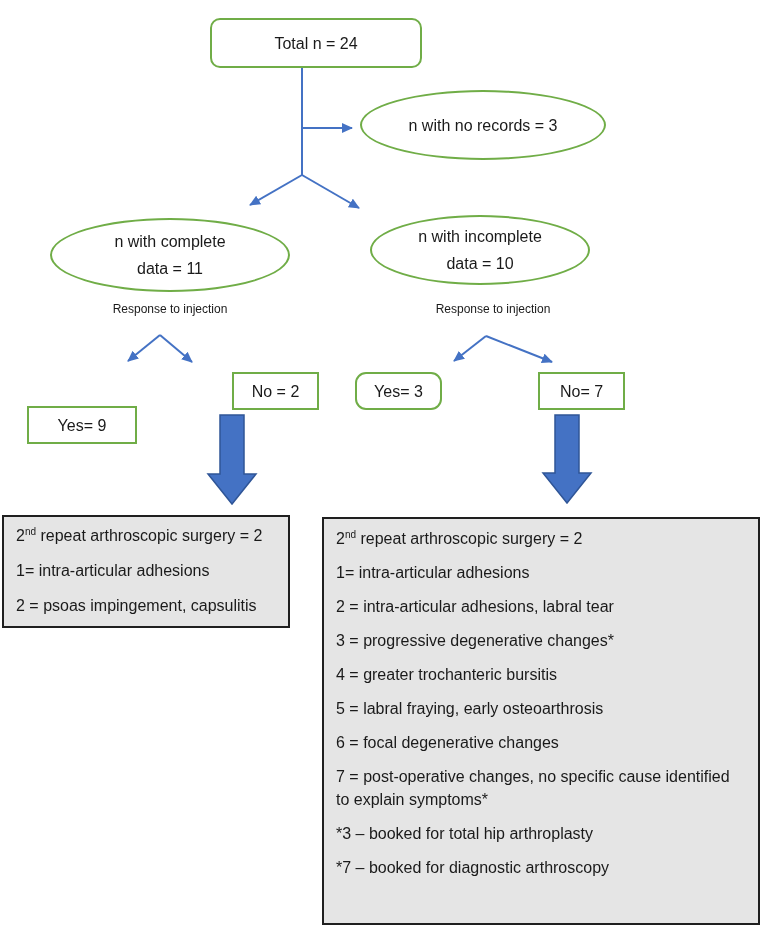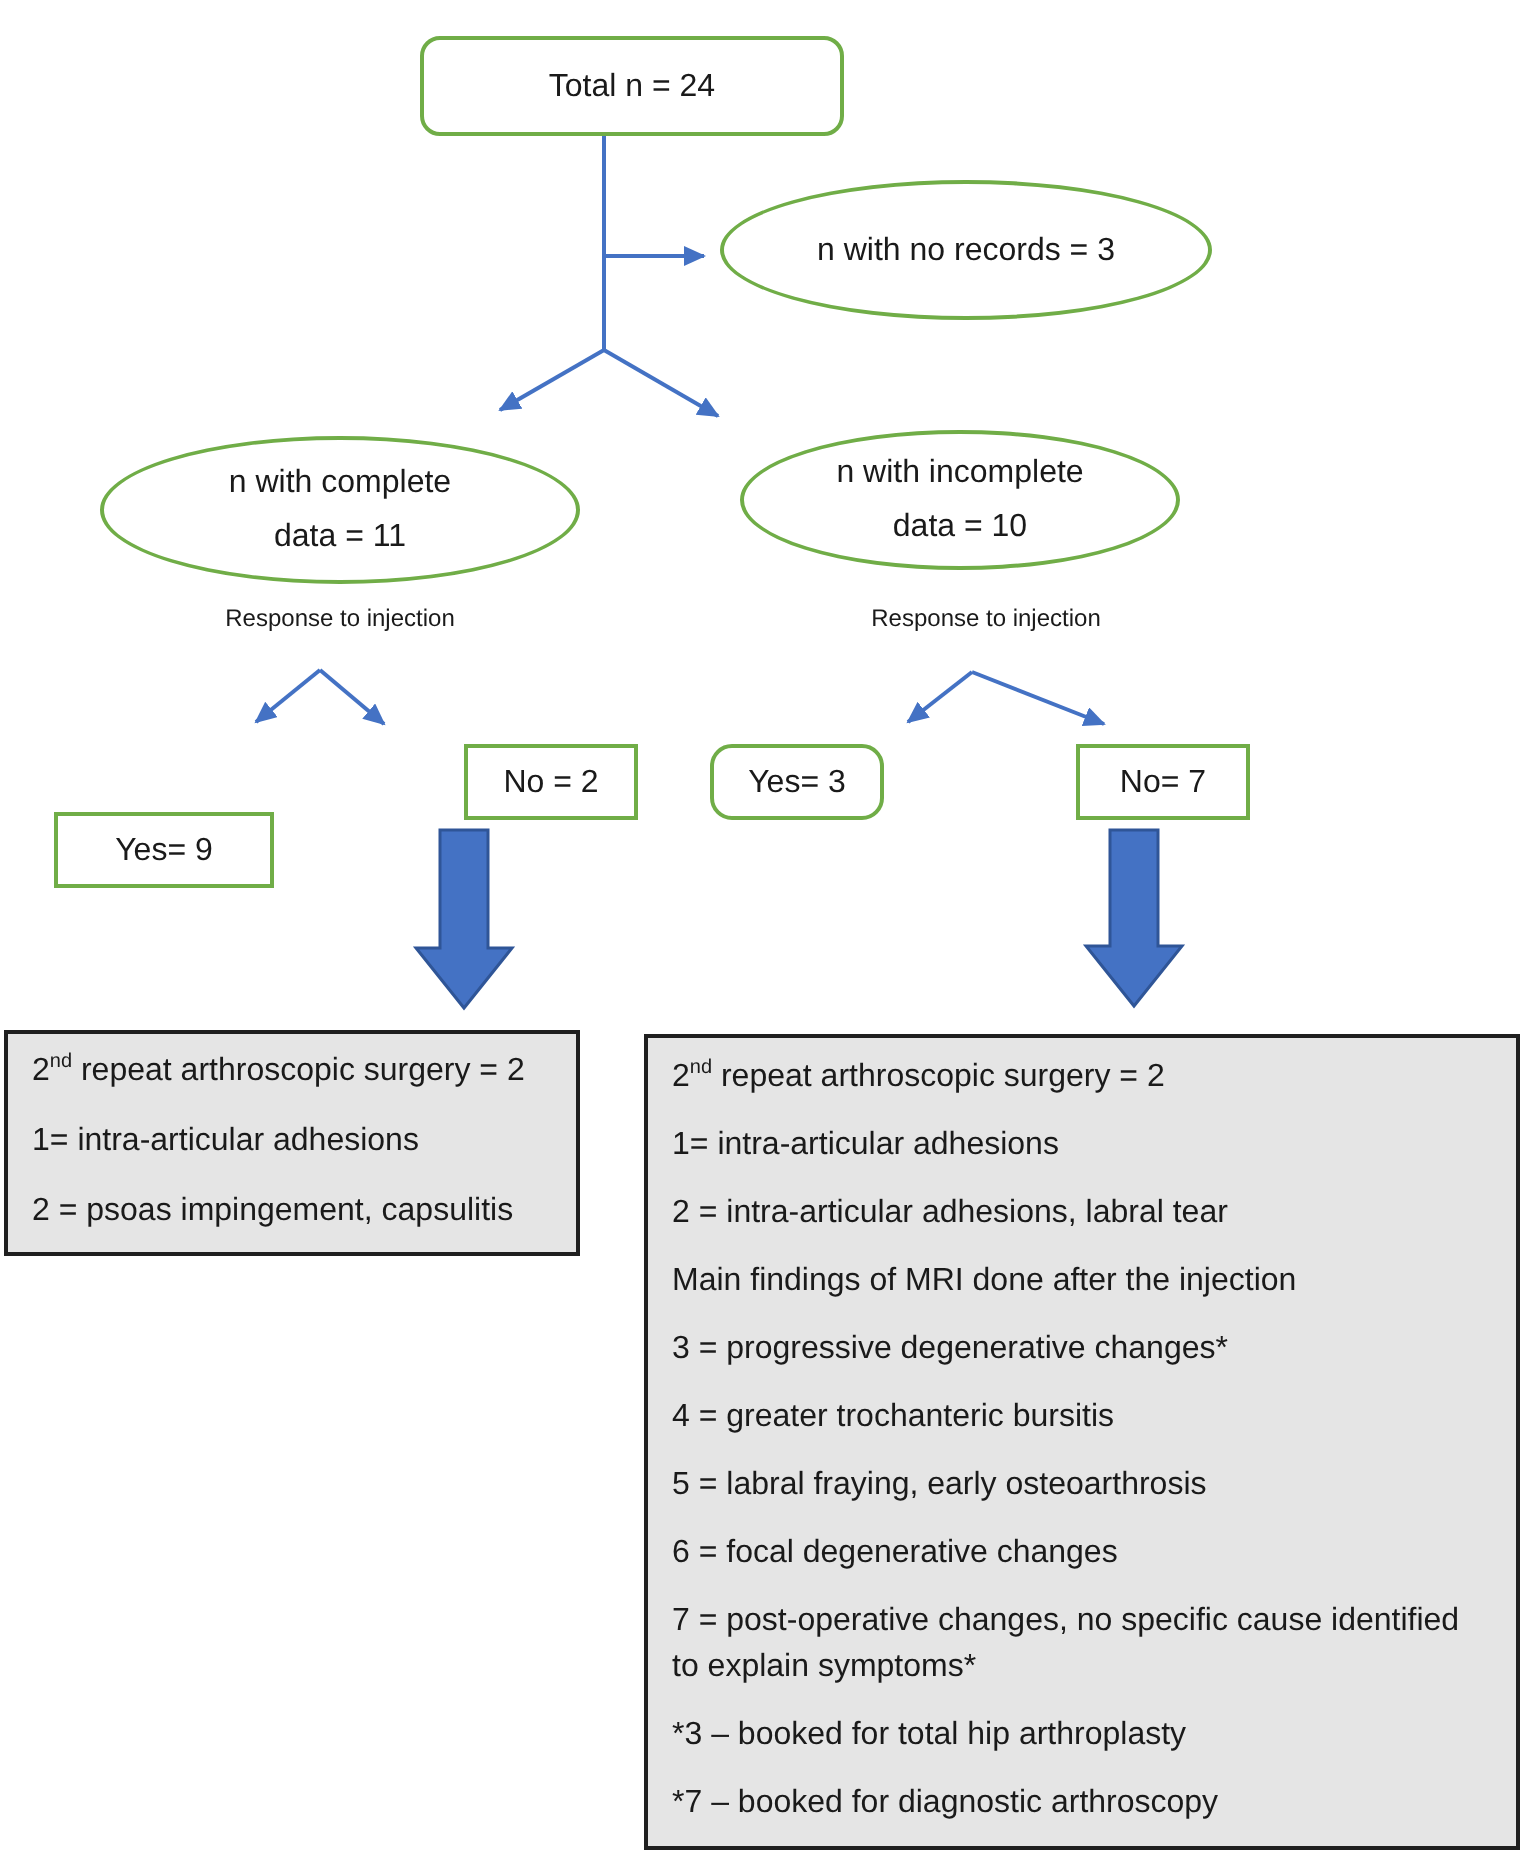--- a/index.html
+++ b/index.html
@@ -107,21 +107,20 @@
   <div class="detail-box" id="left-detail">
     <p><span>2</span><sup>nd</sup><span> repeat arthroscopic surgery = 2</span></p>
     <p>1= intra-articular adhesions</p>
     <p>2 = psoas impingement, capsulitis</p>
   </div>
 
   <div class="detail-box" id="right-detail">
     <p><span>2</span><sup>nd</sup><span> repeat arthroscopic surgery = 2</span></p>
     <p>1= intra-articular adhesions</p>
     <p>2 = intra-articular adhesions, labral tear</p>
-    <p>Main findings of MRI done after the injection</p>
     <p>3 = progressive degenerative changes*</p>
     <p>4 = greater trochanteric bursitis</p>
     <p>5 = labral fraying, early osteoarthrosis</p>
     <p>6 = focal degenerative changes</p>
     <p>7 = post-operative changes, no specific cause identified to explain symptoms*</p>
     <p>*3 – booked for total hip arthroplasty</p>
     <p>*7 – booked for diagnostic arthroscopy</p>
   </div>
 
 </div>

